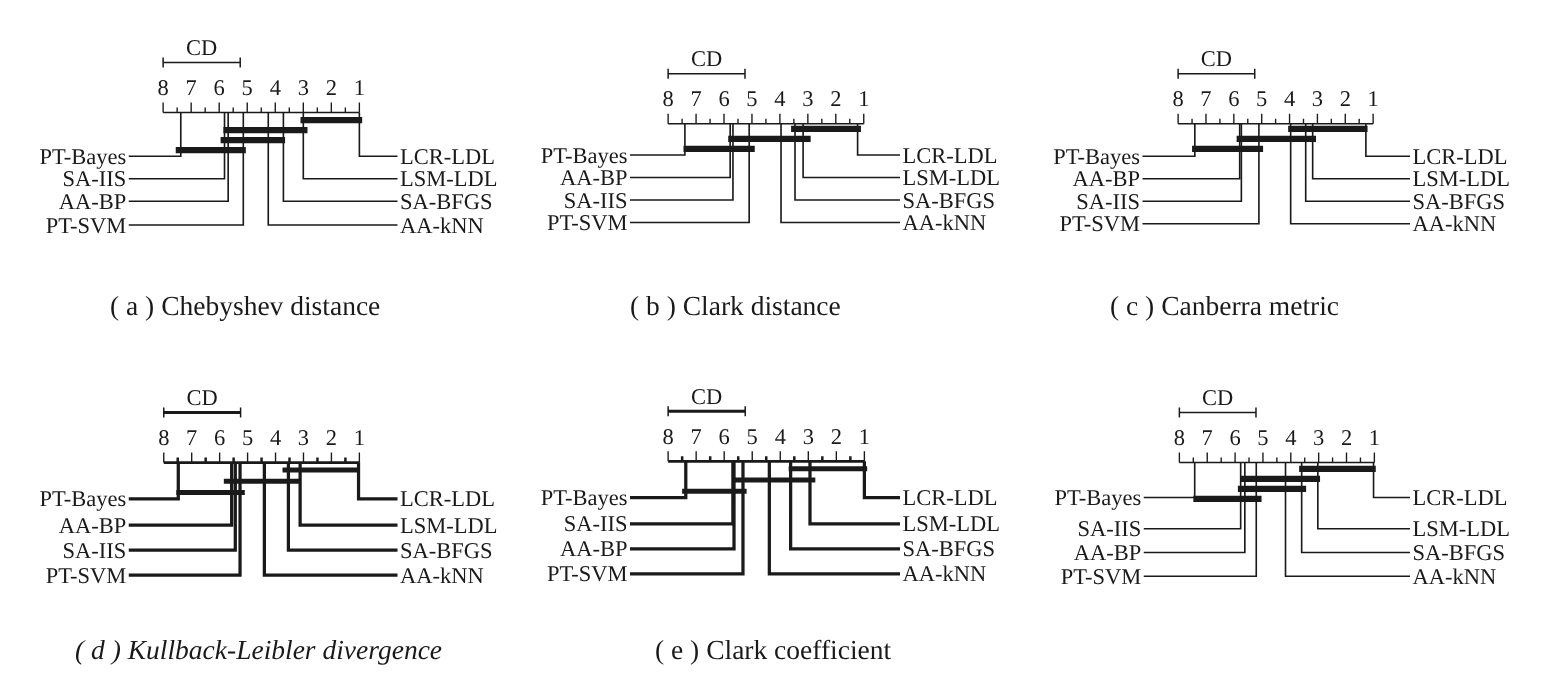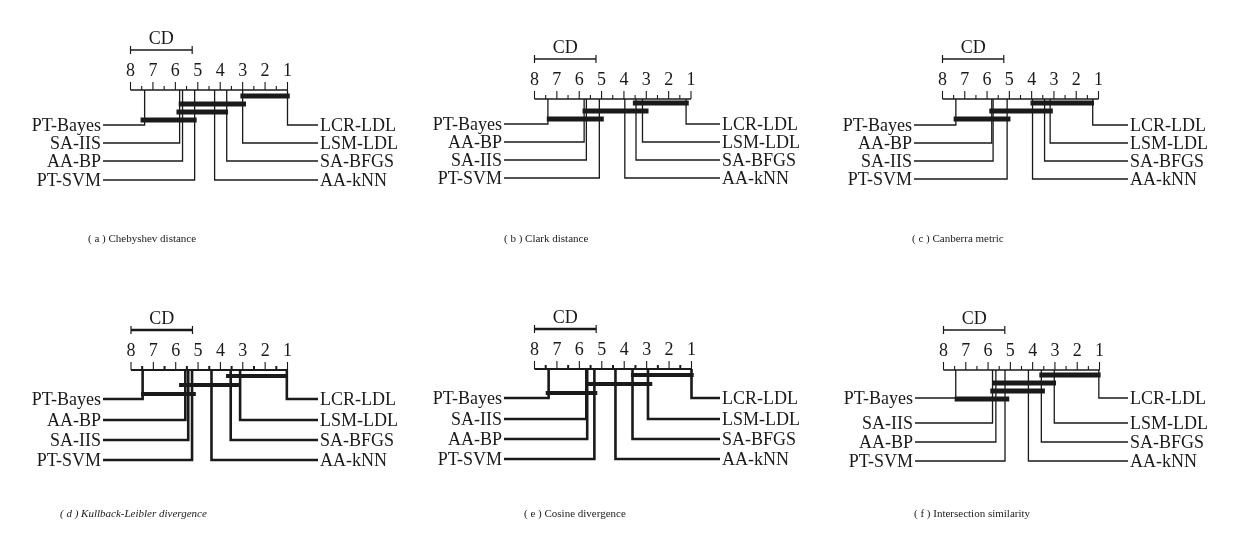--- a/index.html
+++ b/index.html
@@ -1,20 +1,20 @@
 <!DOCTYPE html>
 <html><head>
 <meta charset="utf-8">
 <style>
   html, body { margin: 0; padding: 0; background: #ffffff; }
   body { width: 1241px; height: 546px; position: relative; overflow: hidden;
          font-family: "Liberation Serif", "DejaVu Serif", serif; color: #1a1a1a; }
   #figure { position: absolute; left: 0; top: 0; width: 1241px; height: 416px; }
   .caption { position: absolute; font-family: "Liberation Serif", "DejaVu Serif", serif;
-             font-size: 11px; color: #1a1a1a; white-space: nowrap; }
+             font-size: 22px; color: #1a1a1a; white-space: nowrap; }
   svg text { font-family: "Liberation Serif", "DejaVu Serif", serif; fill: #1a1a1a; }
 </style>
 </head>
 <body>
 
 <div id="figure">
   <svg id="chart-svg" width="1241" height="546" viewBox="0 0 1241 546" xmlns="http://www.w3.org/2000/svg">
       <g>
         <text x="161.33928571428572" y="44" text-anchor="middle" font-size="18">CD</text>
         <line x1="130.5" y1="50" x2="192.17857142857142" y2="50" stroke="#1a1a1a" stroke-width="1.3"></line>
@@ -308,17 +308,16 @@
         <text x="1130" y="467" text-anchor="start" font-size="18">AA-kNN</text>
         <line x1="1039.3285714285714" y1="375" x2="1100.6142857142856" y2="375" stroke="#1a1a1a" stroke-width="5"></line>
         <line x1="992.5285714285715" y1="383" x2="1056.0428571428572" y2="383" stroke="#1a1a1a" stroke-width="5"></line>
         <line x1="990.3" y1="391" x2="1044.9" y2="391" stroke="#1a1a1a" stroke-width="5"></line>
         <line x1="954.6428571428571" y1="399" x2="1009.2428571428571" y2="399" stroke="#1a1a1a" stroke-width="5"></line>
       </g>
     </svg>
 
   <div class="caption" id="cap-0" style="left:88px; top:232px;">( a ) Chebyshev distance</div>
   <div class="caption" id="cap-1" style="left:504px; top:232px;">( b ) Clark distance</div>
-  <div class="caption" id="cap-2" style="left:912px; top:232px;">( c ) Canberra metric</div>
+  <div class="caption" id="cap-2" style="left:888px; top:232px;">( c ) Canberra metric</div>
   <div class="caption" id="cap-3" style="left:60px; top:507px;font-style:italic;">( d ) Kullback-Leibler divergence</div>
-  <div class="caption" id="cap-4" style="left:524px; top:507px;">( e ) Cosine divergence</div>
-  <div class="caption" id="cap-5" style="left:914px; top:507px;">( f ) Intersection similarity</div>
+  <div class="caption" id="cap-4" style="left:524px; top:507px;">( e ) Clark coefficient</div>
 </div>
 
 </body></html>

